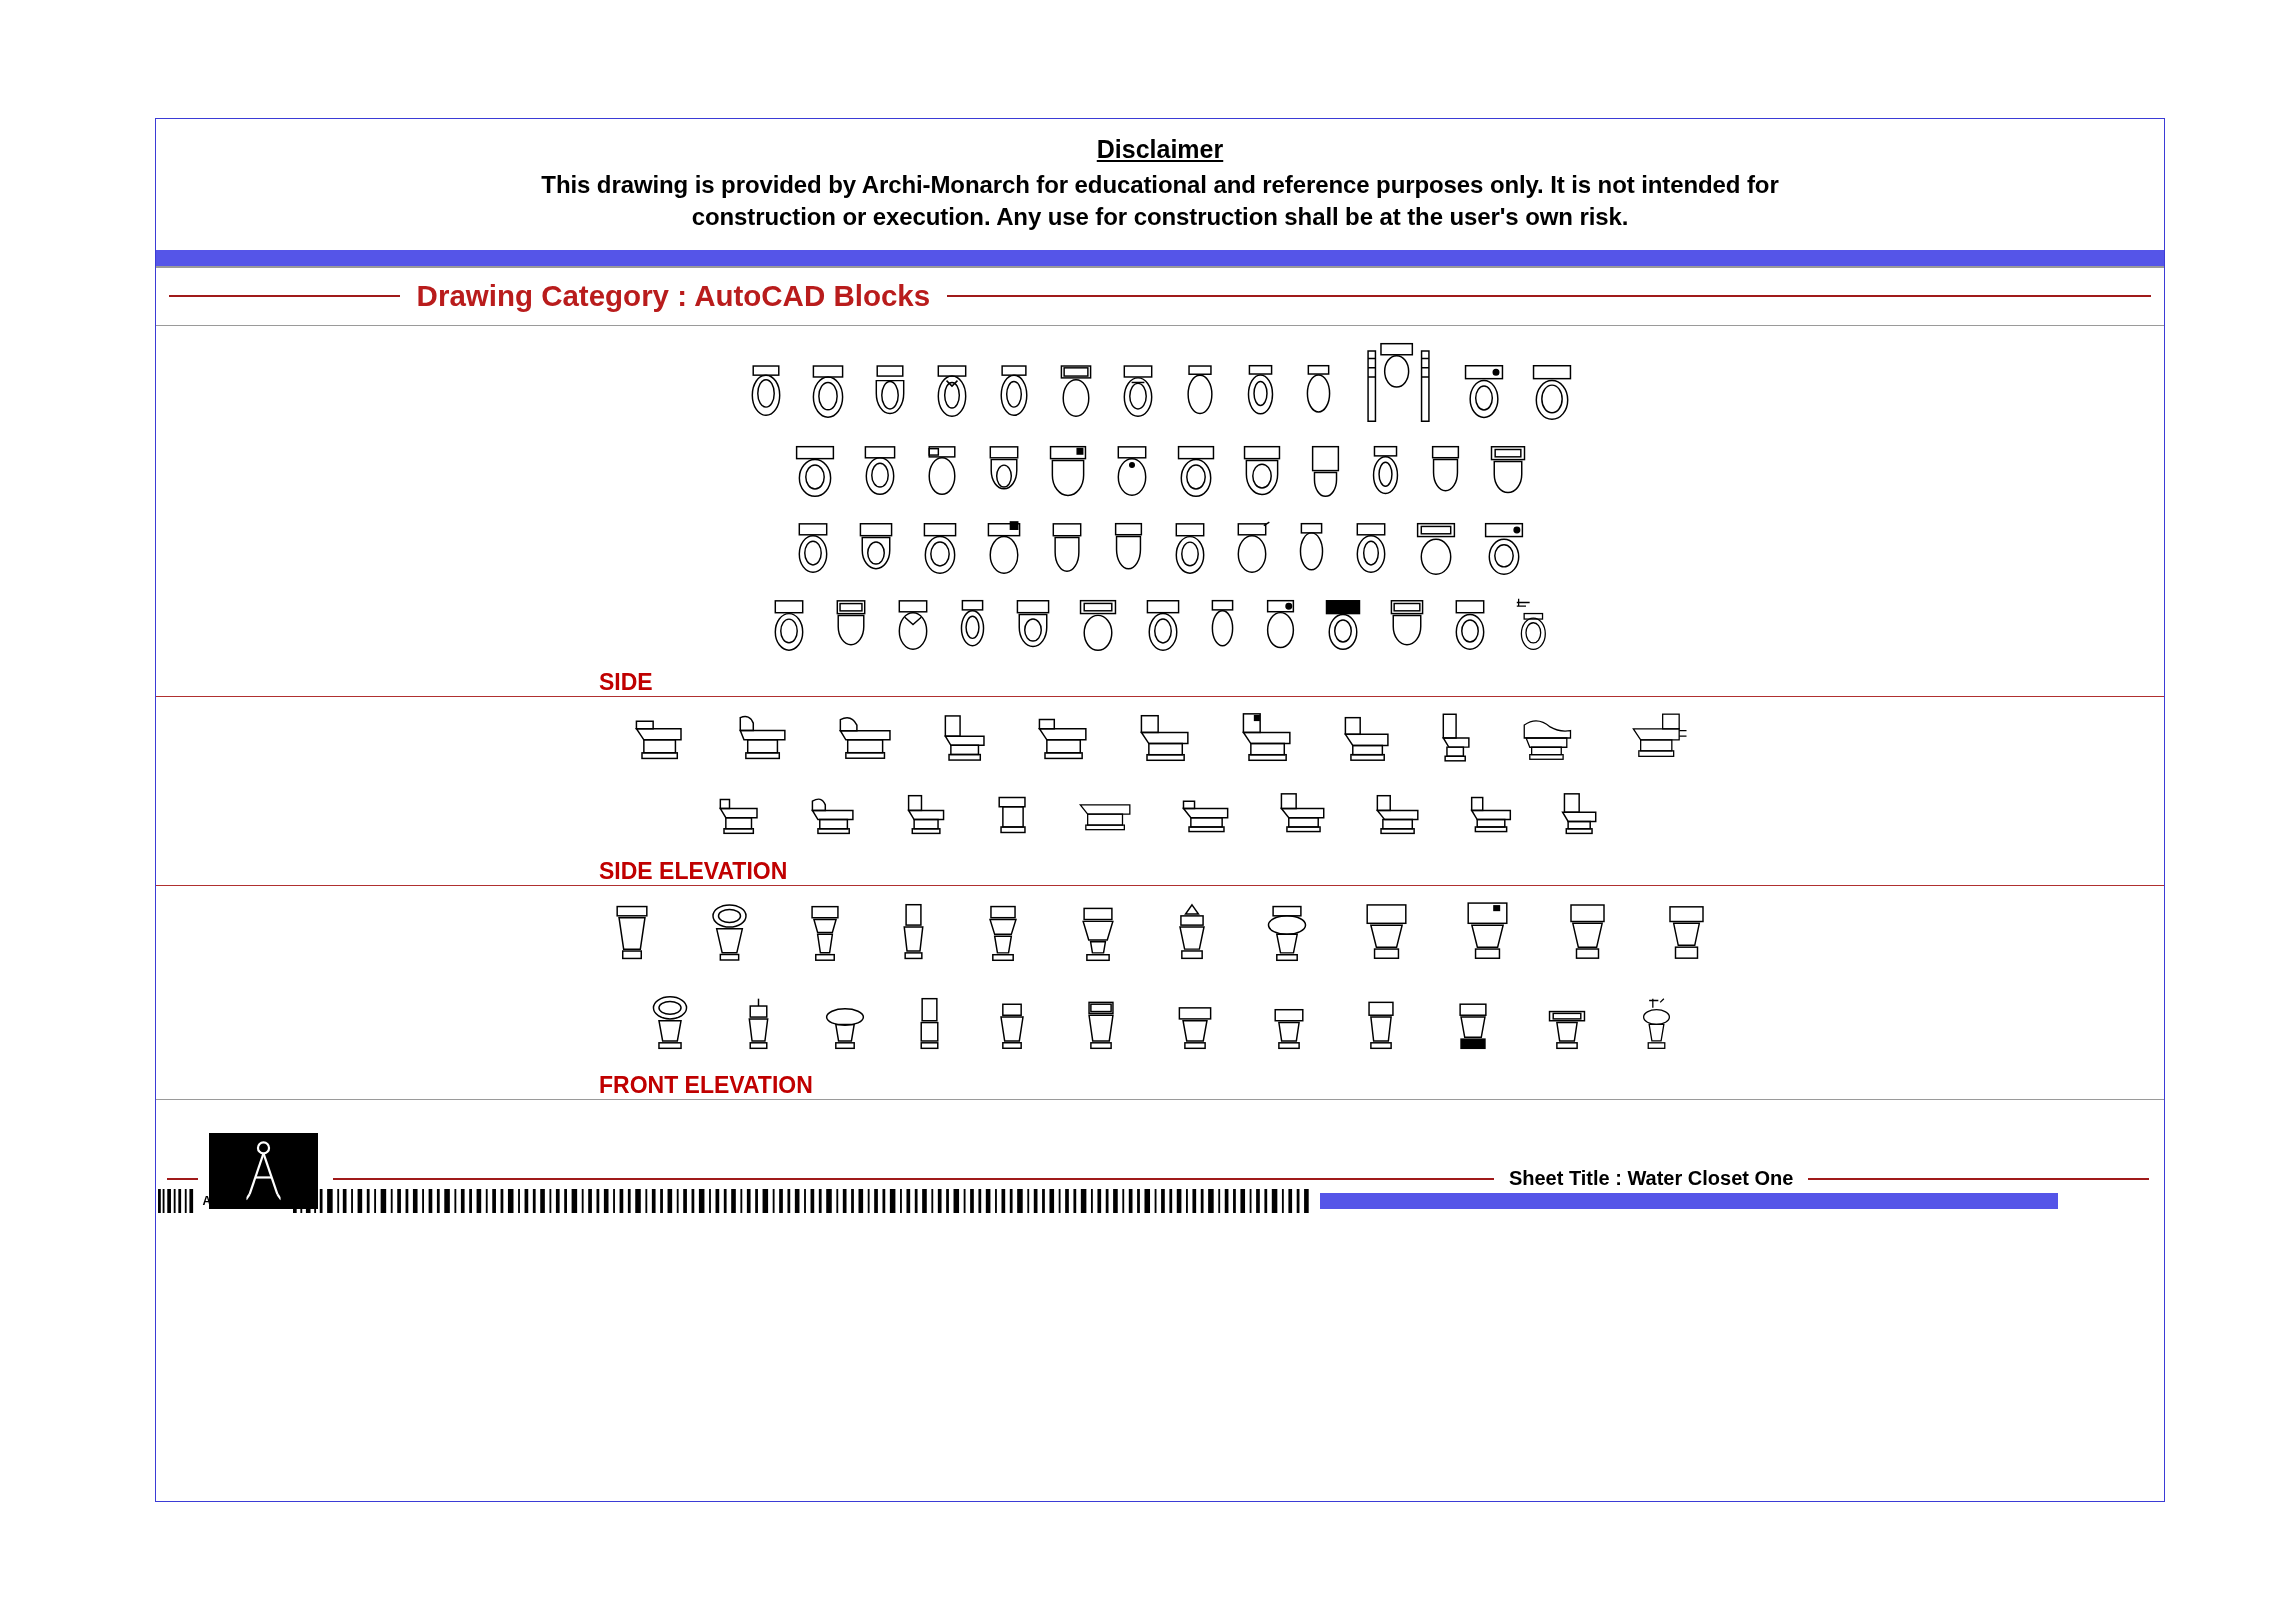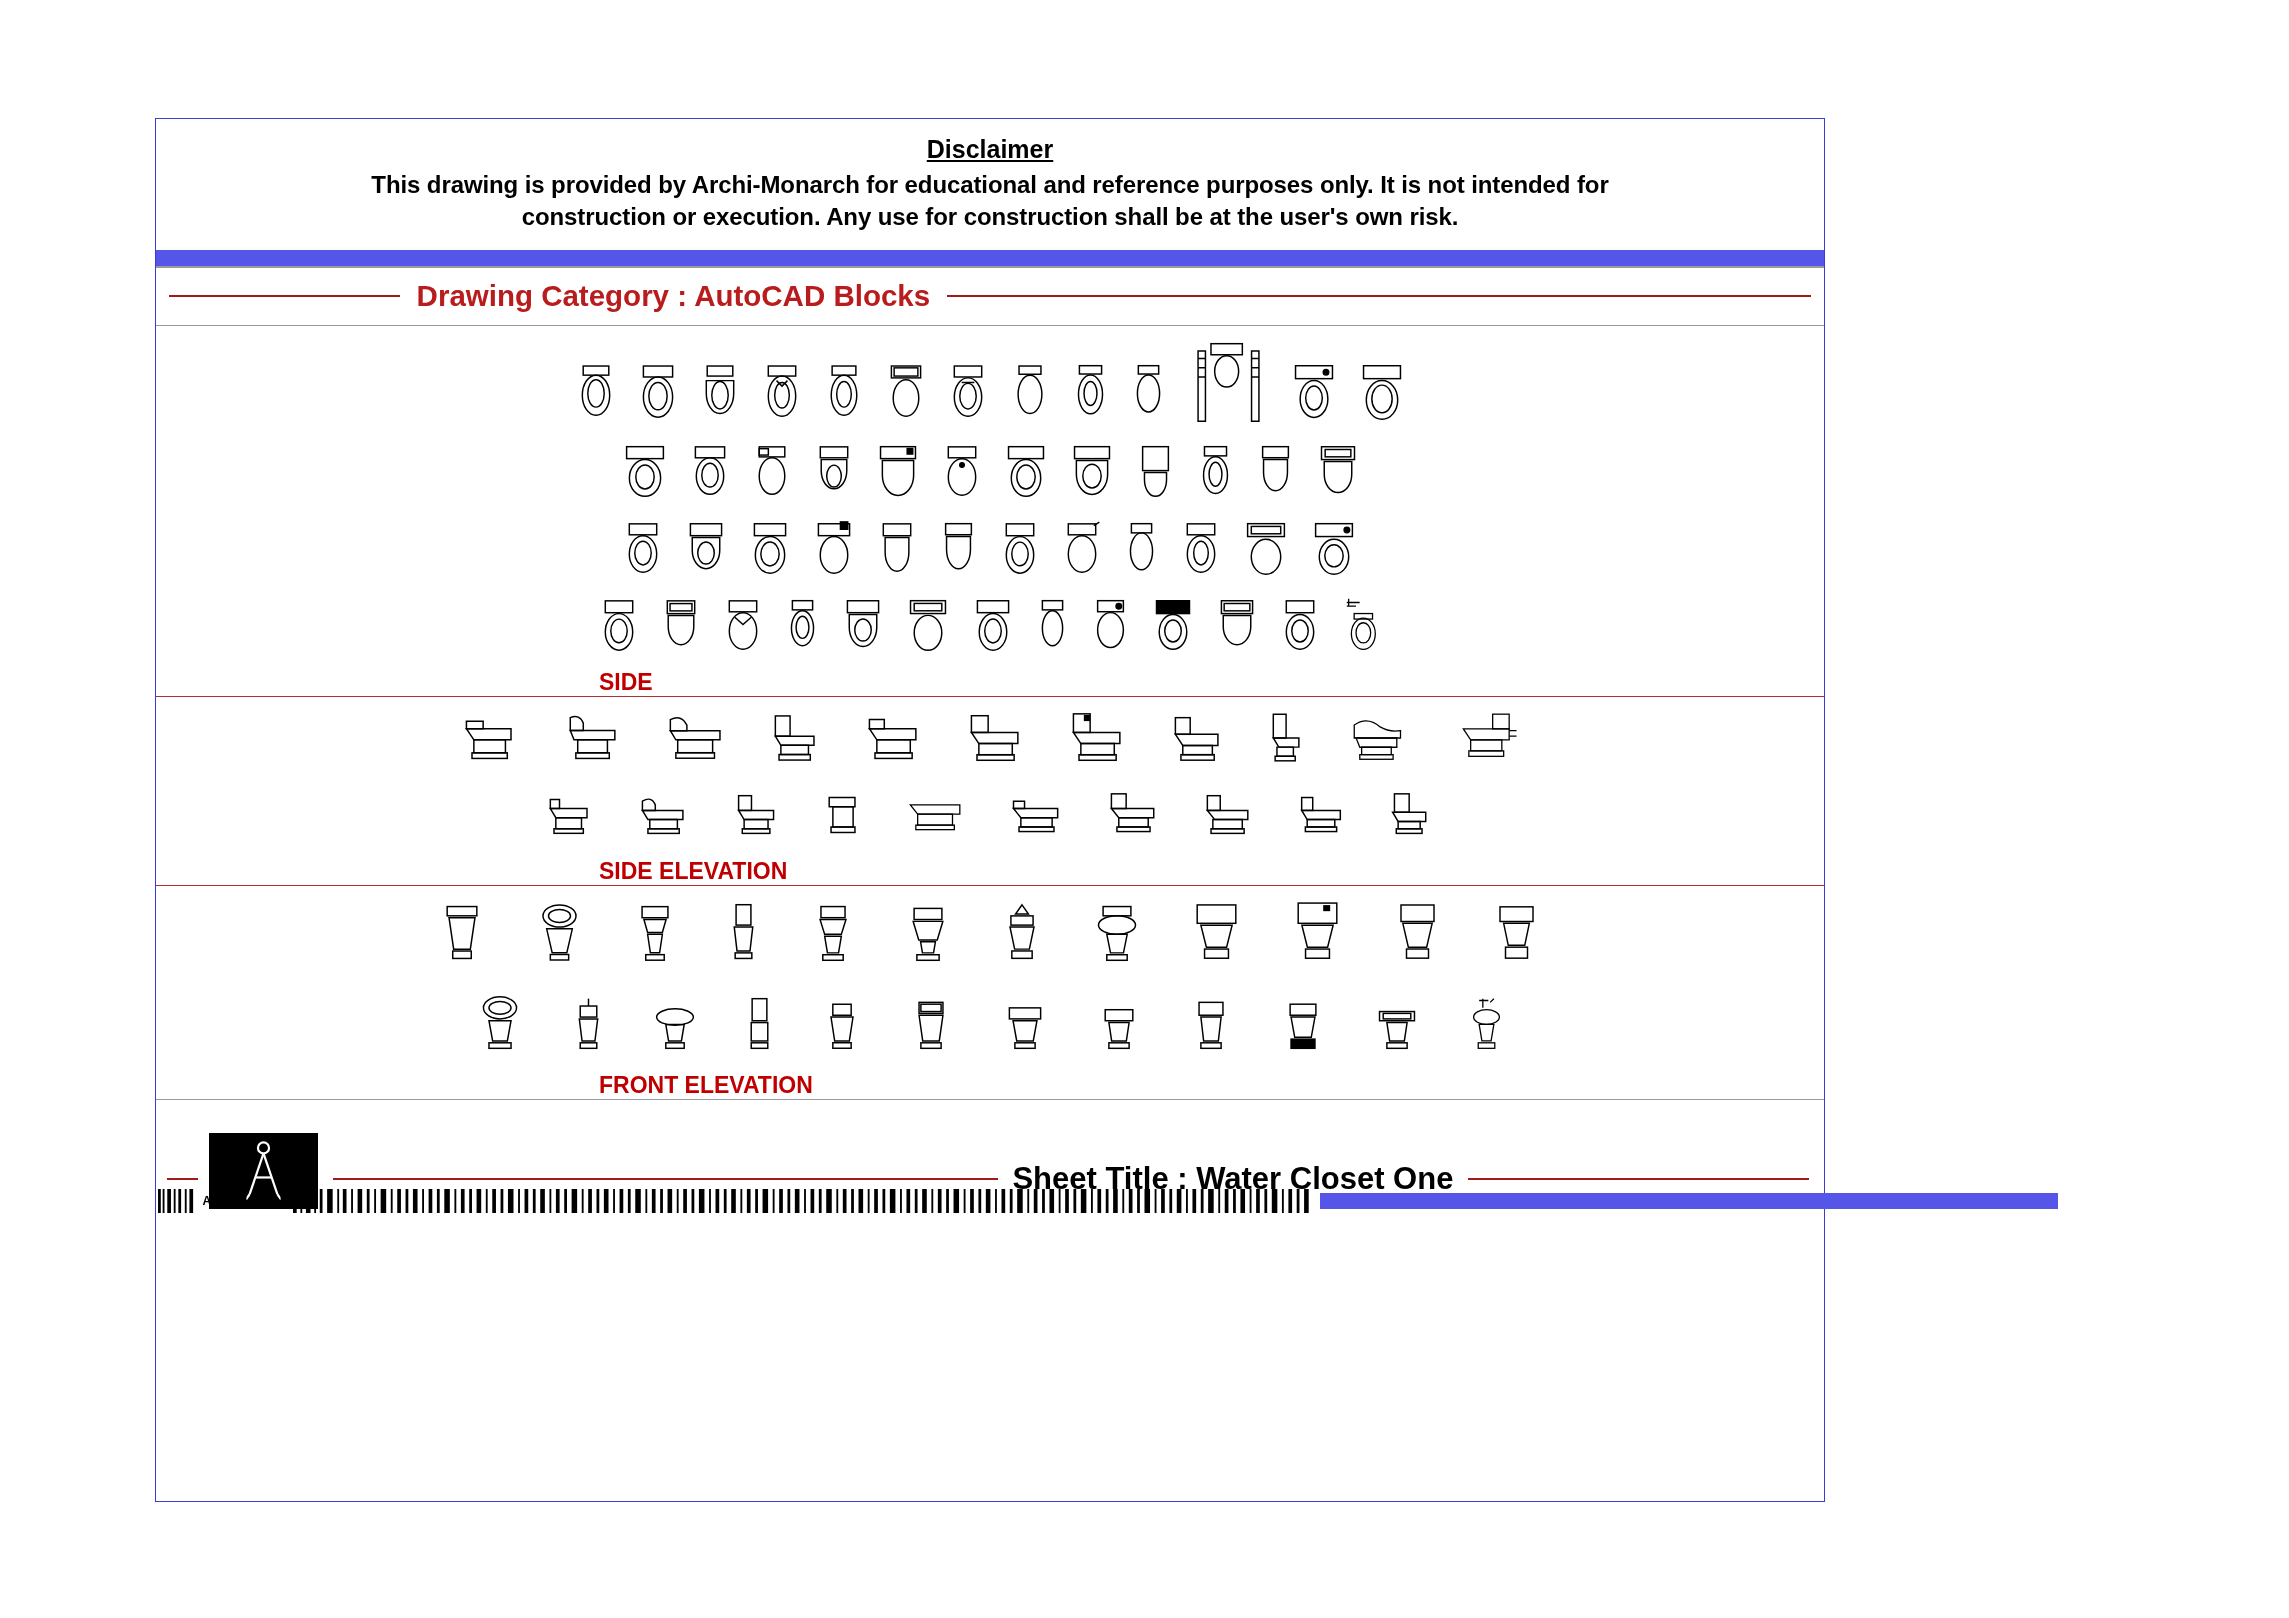--- a/index.html
+++ b/index.html
@@ -8,21 +8,21 @@
     background: #ffffff;
     width: 2290px;
     height: 1619px;
     font-family: "Liberation Sans", sans-serif;
   }
 
   #sheet {
     position: absolute;
     left: 155px;
     top: 118px;
-    width: 1670px;
+    width: 2010px;
     height: 1384px;
     background: #ffffff;
     border: 1.8px solid #3b3bd6;
     box-sizing: border-box;
   }
 
   
   .disclaimer {
     padding: 14.8px 37px 11px 37px;
     text-align: center;
@@ -140,21 +140,21 @@
   .tb-logo svg { position: absolute; left: 0; top: 0; }
   .tb-line {
     flex: 1 1 auto;
     height: 1.8px;
     background: #a01a1a;
     margin: 0 14.8px;
   }
   .tb-line.right { flex: 0 0 341px; }
   .tb-title {
     flex: 0 0 auto;
-    font-size: 31px;
+    font-size: 20px;
     font-weight: bold;
     color: #000;
     white-space: nowrap;
   }
 
   .barcode-row {
     position: absolute;
     left: 0; right: 0; bottom: 1.8px;
     height: 28px;
     display: flex;

